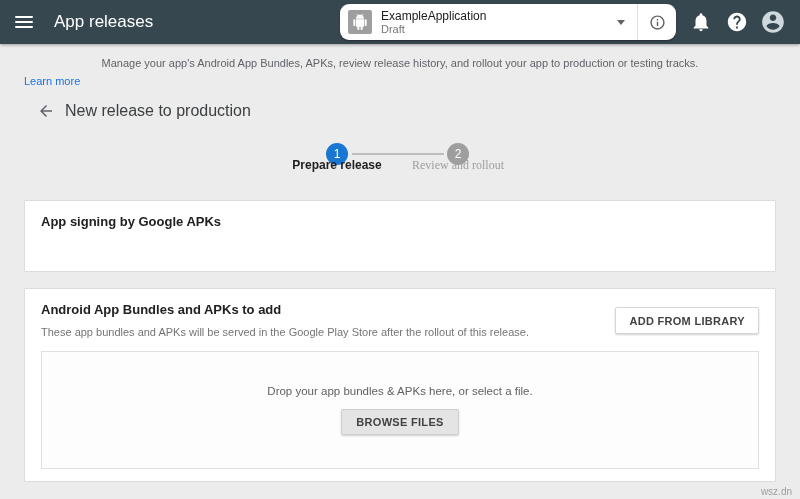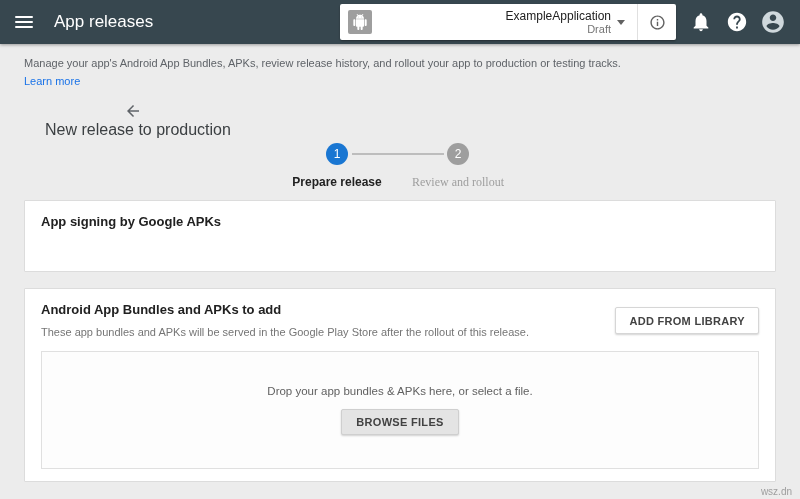--- a/index.html
+++ b/index.html
@@ -9,29 +9,29 @@
     background:#ececec;
     position:relative;
     overflow:hidden;
     color:#212121;
   }
 
   
   .topbar {
     position:absolute; top:0; left:0; width:800px; height:44px;
     background:#37474f; display:flex; align-items:center;
-    box-shadow:0 1px 3px rgba(0,0,0,.35); z-index:10;text-align:right;
+    box-shadow:0 1px 3px rgba(0,0,0,.35); z-index:10;
   }
   .hamburger { width:18px; height:12px; margin-left:15px; display:flex; flex-direction:column; justify-content:space-between; cursor:pointer; }
   .hamburger i { display:block; height:2px; background:#fff; border-radius:1px; }
   .topbar-title { color:#fff; font-size:17px; font-weight:400; margin-left:21px; }
 
   .app-selector {
     position:absolute; left:340px; top:4px; width:336px; height:36px;
-    background:#fff; border-radius:2px; display:flex; align-items:center;
+    background:#fff; border-radius:9px; display:flex; align-items:center;
     box-shadow:0 1px 2px rgba(0,0,0,.35); cursor:pointer;
   }
   .app-icon { width:24px; height:24px; margin:0 9px 0 8px; background:#9e9e9e; border-radius:2px; display:flex; align-items:center; justify-content:center; flex:none; }
   .app-icon svg { width:16px; height:16px; fill:#fff; }
   .app-texts { flex:1; overflow:hidden; line-height:1; }
   .app-name { font-size:12px; color:#212121; line-height:14px; white-space:nowrap; }
   .app-status { font-size:11px; color:#757575; line-height:13px; }
   .caret { width:0; height:0; border-left:4px solid transparent; border-right:4px solid transparent; border-top:5px solid #616161; margin:0 12px 0 6px; }
   .selector-divider { width:1px; height:36px; background:#e0e0e0; }
   .info-section { width:38px; height:36px; display:flex; align-items:center; justify-content:center; cursor:pointer; }
@@ -39,41 +39,41 @@
 
   .topbar-right-icon { position:absolute; top:11px; width:22px; height:22px; cursor:pointer; }
   .topbar-right-icon svg { width:22px; height:22px; fill:#fff; }
   .icon-bell { right:88px; }
   .icon-help { right:52px; }
   .icon-avatar { right:14px; top:9px; width:26px; height:26px; }
   .icon-avatar svg { width:26px; height:26px; fill:#cfd8dc; }
 
   
   .intro { position:absolute; top:56px; left:24px; right:24px; }
-  .intro-desc { font-size:11px; color:#5f6368; line-height:15px; }
+  .intro-desc { font-size:11px; color:#5f6368; line-height:15px;text-align:center; }
   .learn-more { display:inline-block; margin-top:2px; font-size:11px; color:#1a73e8; text-decoration:none; cursor:pointer; }
 
   
-  .page-title-row { position:absolute; top:101px; left:36px; display:flex; align-items:center;flex-direction:column; }
+  .page-title-row { position:absolute; top:101px; left:36px; display:flex; align-items:center; }
   .back-btn { width:20px; height:20px; cursor:pointer; display:flex; align-items:center; justify-content:center; }
   .back-btn svg { width:18px; height:18px; fill:#5f6368; }
   .page-title { font-size:16px; color:#3c4043; margin-left:9px; font-weight:400; }
 
   
   .stepper { position:absolute; top:0; left:0; width:800px; height:0; }
   .step-circle {
     position:absolute; width:22px; height:22px; border-radius:50%;
     color:#fff; font-size:12px; display:flex; align-items:center; justify-content:center; top:143px;
   }
   .step-circle.active { background:#1976d2; }
   .step-circle.upcoming { background:#9e9e9e; }
   .circle-1 { left:326px; }
   .circle-2 { left:447px; }
   .step-connector { position:absolute; top:153px; left:352px; width:92px; height:2px; background:#bdbdbd; }
-  .step-label { position:absolute; top:175px; font-size:12px; white-space:nowrap; transform:translateX(-50%); }
+  .step-label { position:absolute; top:158px; font-size:12px; white-space:nowrap; transform:translateX(-50%); }
   .label-1 { left:337px; font-weight:bold; color:#212121; }
   .label-2 { left:458px; color:#9e9e9e;font-family:Liberation Serif, serif; }
 
   
   .card { position:absolute; left:24px; width:752px; background:#fff; border:1px solid #dcdcdc; border-radius:1px; }
   .card-signing { top:200px; height:72px; padding:13px 16px; }
   .card-title { font-size:13px; font-weight:bold; color:#212121; }
   .signing-status { display:flex; align-items:center; margin-top:15px; }
   .check-icon { width:14px; height:14px; margin-right:8px; }
   .check-icon svg { width:14px; height:14px; fill:#0f9d58; }

